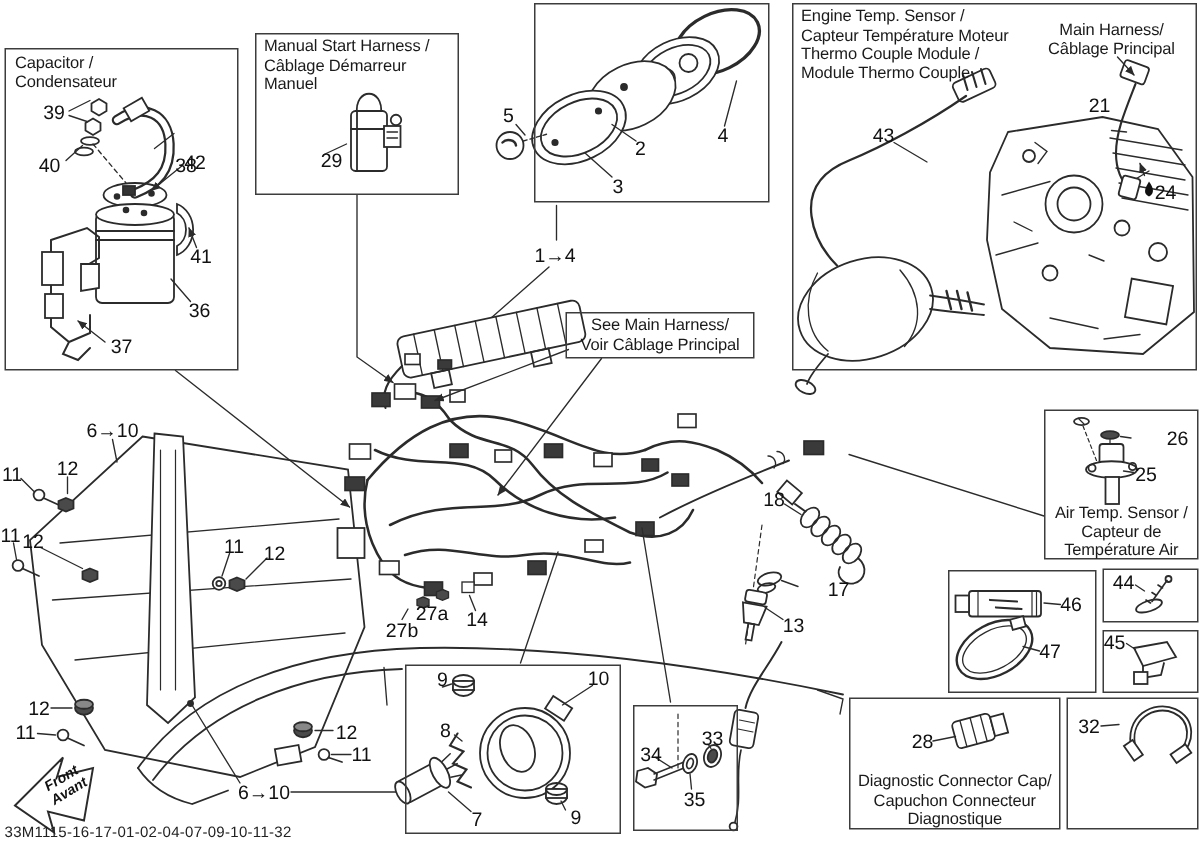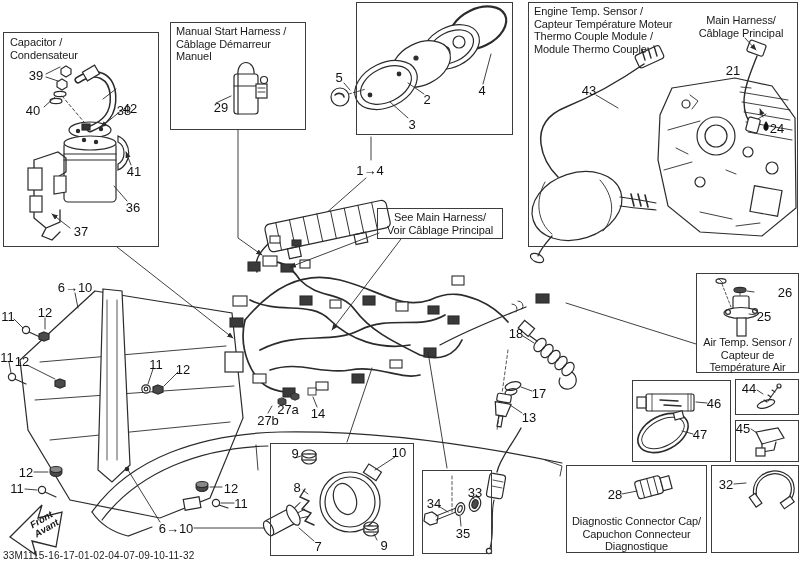--- a/index.html
+++ b/index.html
@@ -414,21 +414,21 @@
       <div class="callout" style="left: 8px; top: 316px;">11</div>
       <div class="callout" style="left: 45px; top: 312px;">12</div>
       <div class="callout" style="left: 7px; top: 357px;">11</div>
       <div class="callout" style="left: 22px; top: 361px;">12</div>
       <div class="callout" style="left: 156px; top: 364px;">11</div>
       <div class="callout" style="left: 183px; top: 369px;">12</div>
       <div class="callout" style="left: 268px; top: 420px;">27b</div>
       <div class="callout" style="left: 288px; top: 409px;">27a</div>
       <div class="callout" style="left: 318px; top: 413px;">14</div>
       <div class="callout" style="left: 516px; top: 333px;">18</div>
-      <div class="callout" style="left: 539px; top: 393px;">17</div>
+      <div class="callout" style="left: 559px; top: 393px;">17</div>
       <div class="callout" style="left: 529px; top: 417px;">13</div>
       <div class="callout" style="left: 26px; top: 472px;">12</div>
       <div class="callout" style="left: 17px; top: 488px;">11</div>
       <div class="callout" style="left: 231px; top: 488px;">12</div>
       <div class="callout" style="left: 241px; top: 503px;">11</div>
       <div class="callout" style="left: 176px; top: 528px;">6→10</div>
       <div class="callout" style="left: 295px; top: 453px;">9</div>
       <div class="callout" style="left: 399px; top: 452px;">10</div>
       <div class="callout" style="left: 297px; top: 487px;">8</div>
       <div class="callout" style="left: 318px; top: 546px;">7</div>

